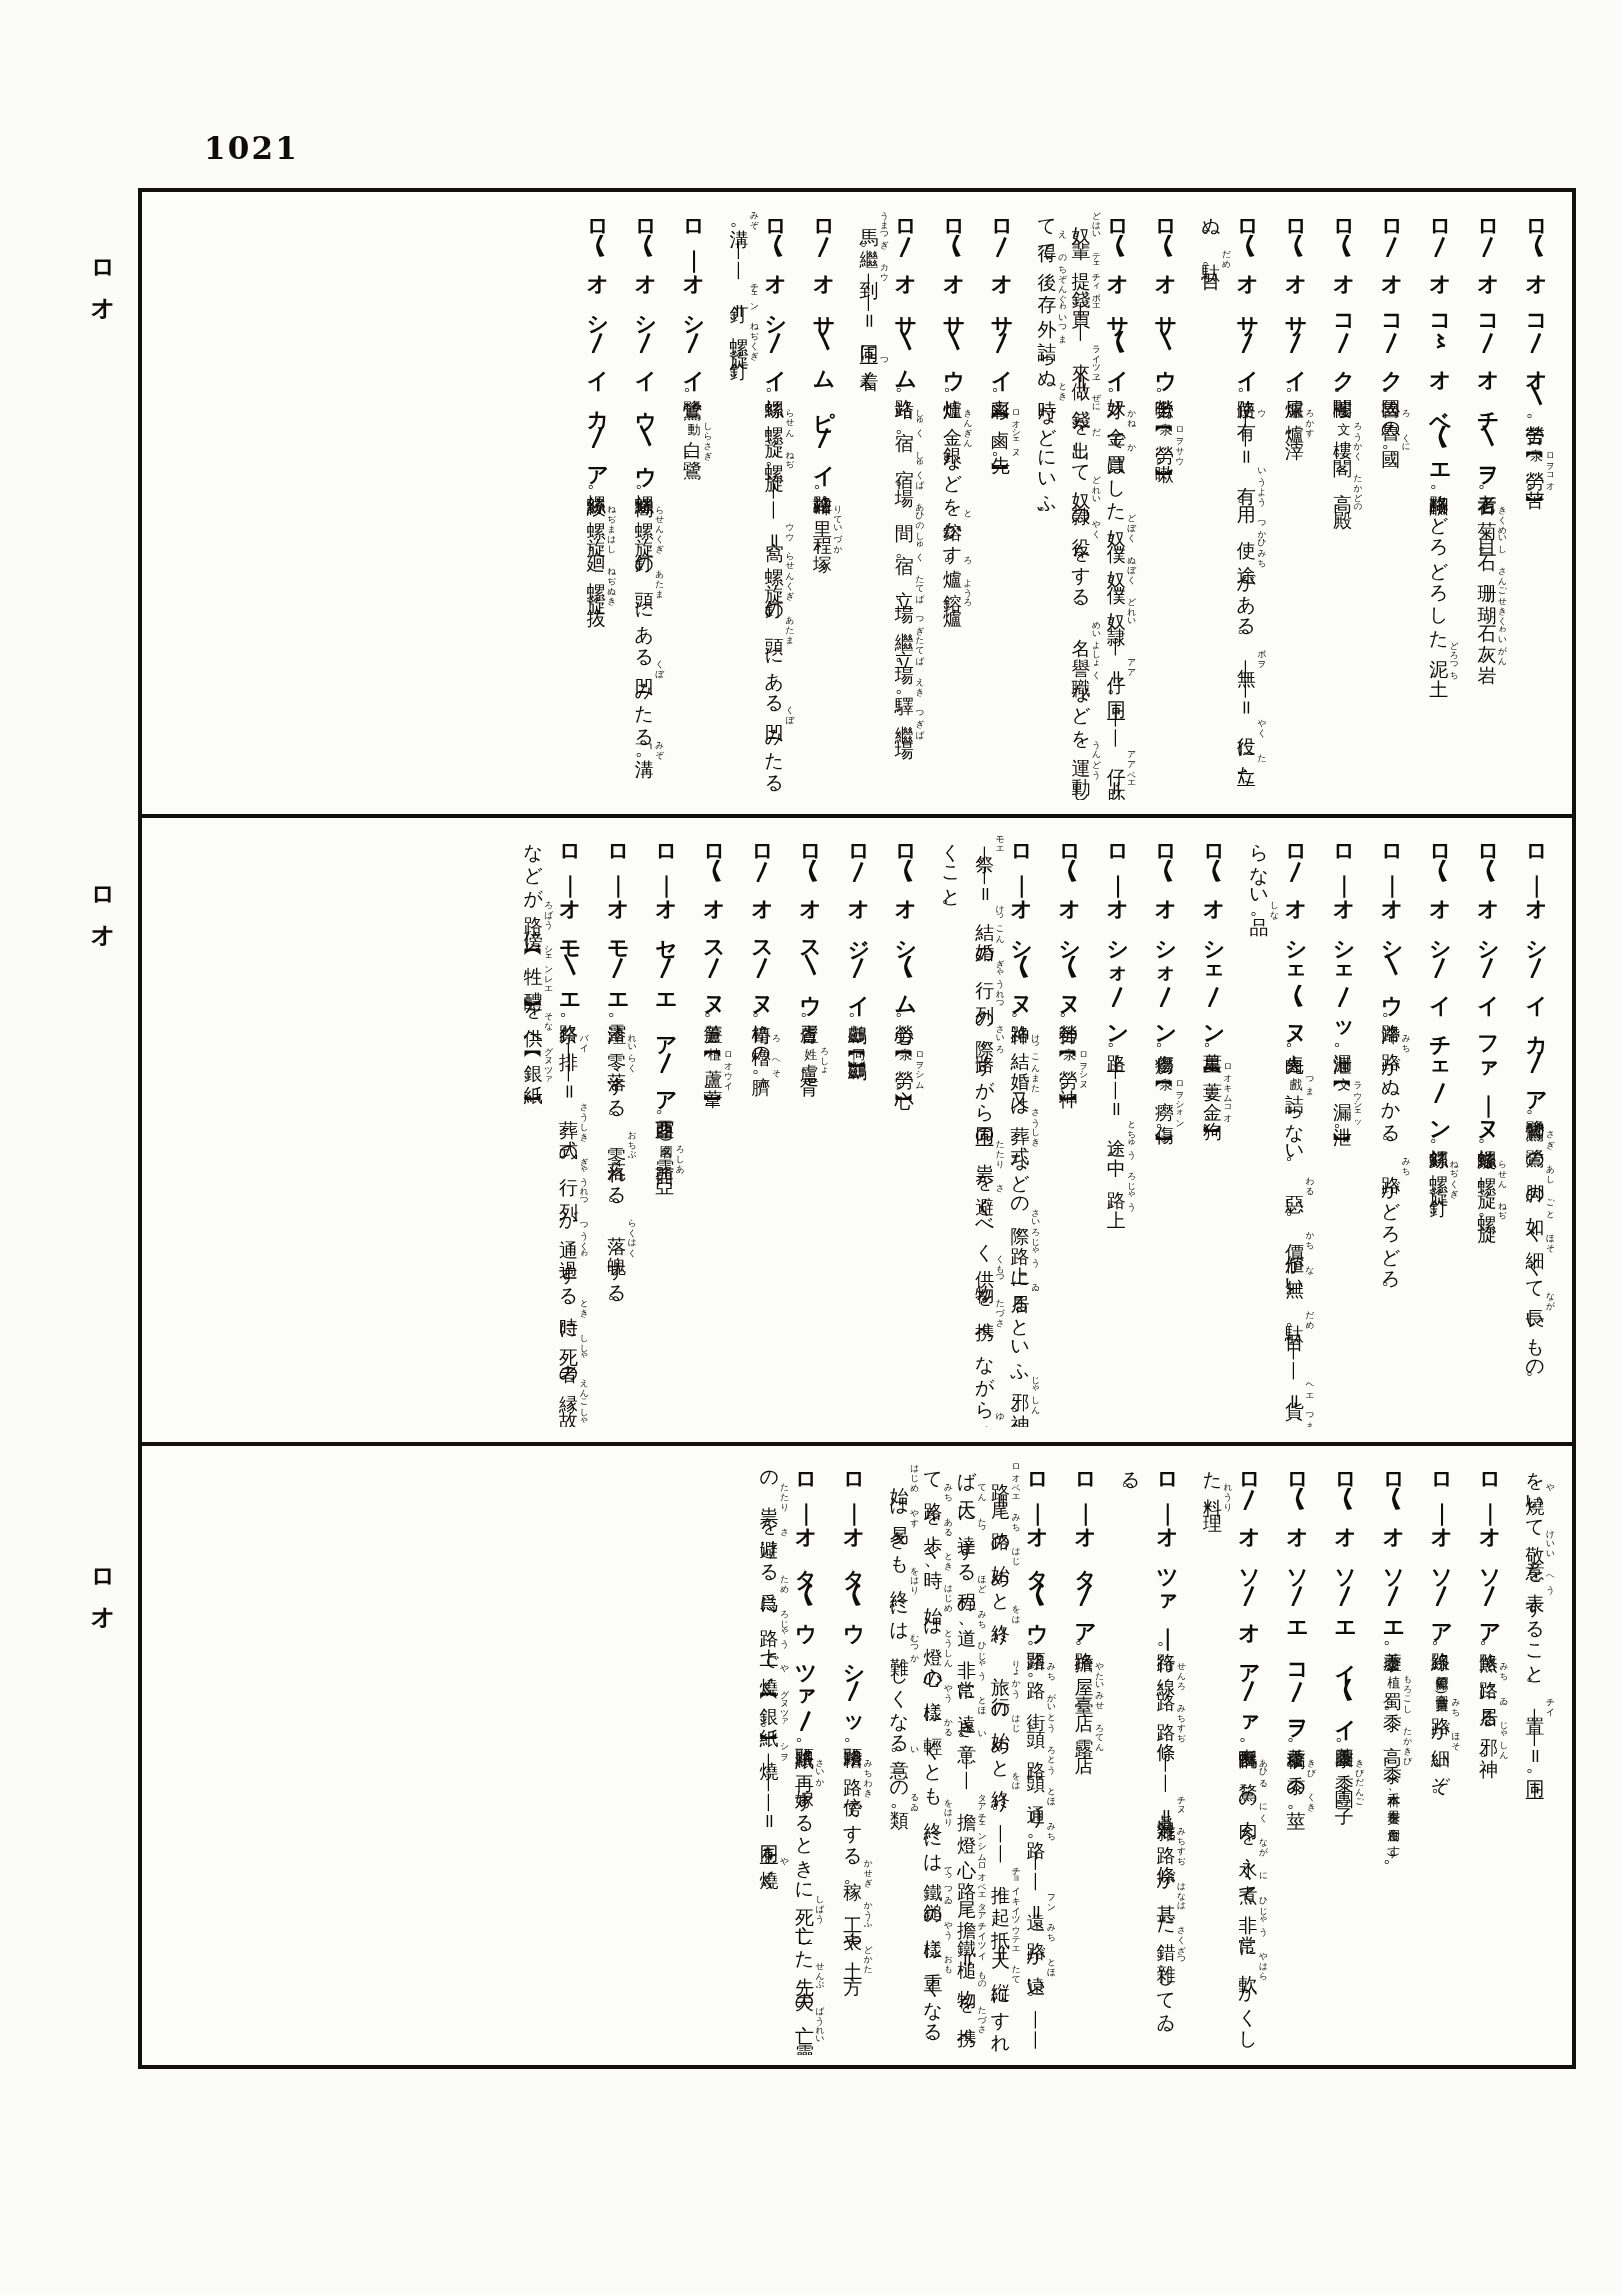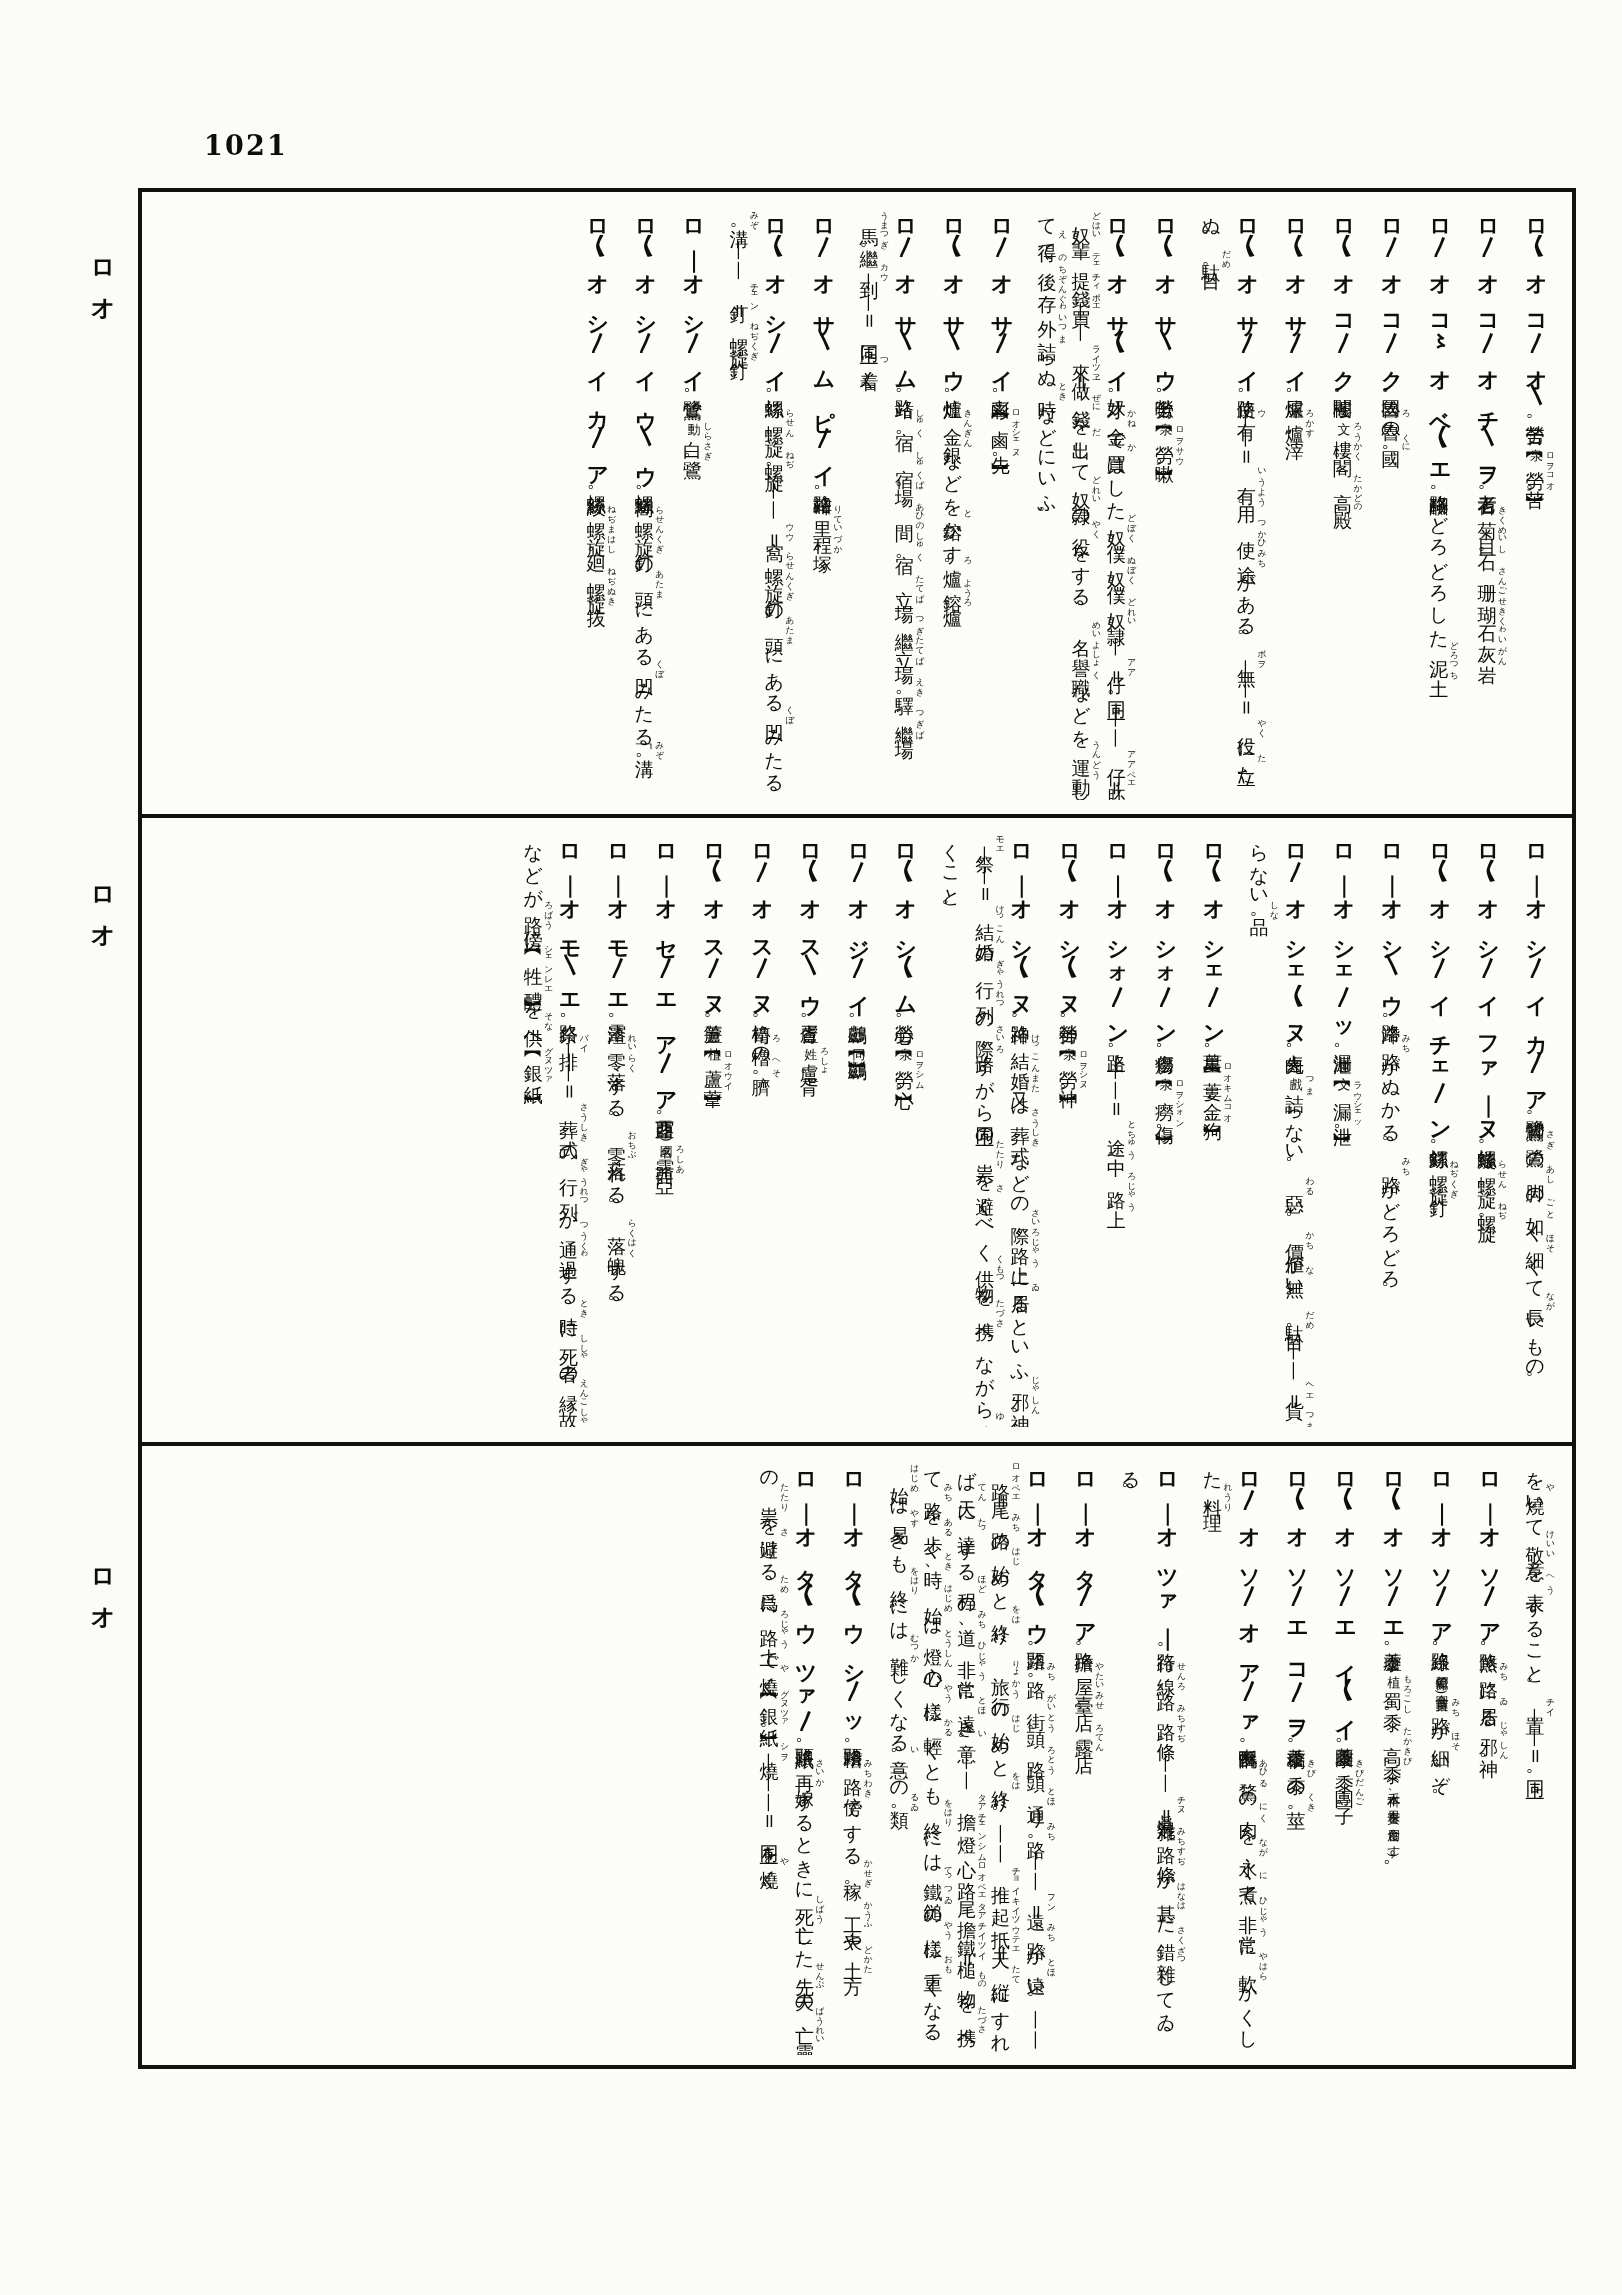--- a/index.html
+++ b/index.html
@@ -4,21 +4,21 @@
 <style>
   html,body{margin:0;padding:0;}
   body{
     width:1623px;height:2295px;position:relative;
     background:#fbfbf8;color:#0e0d0b;
     font-family:"DejaVu Serif","Liberation Serif",serif;
     overflow:hidden;
   }
   #page-number{
     position:absolute;left:204px;top:130px;
-    font-size:27px;font-weight:700;letter-spacing:2.2px;
+    font-size:31px;font-weight:700;letter-spacing:2.2px;
   }
   .margin-label{
     position:absolute;left:81px;width:38px;
     writing-mode:vertical-rl;
     font-size:24px;font-weight:700;letter-spacing:9.7px;
   }
   #margin-label-1{top:244px;}
   #margin-label-2{top:871px;}
   #margin-label-3{top:1553px;}
   #frame{

